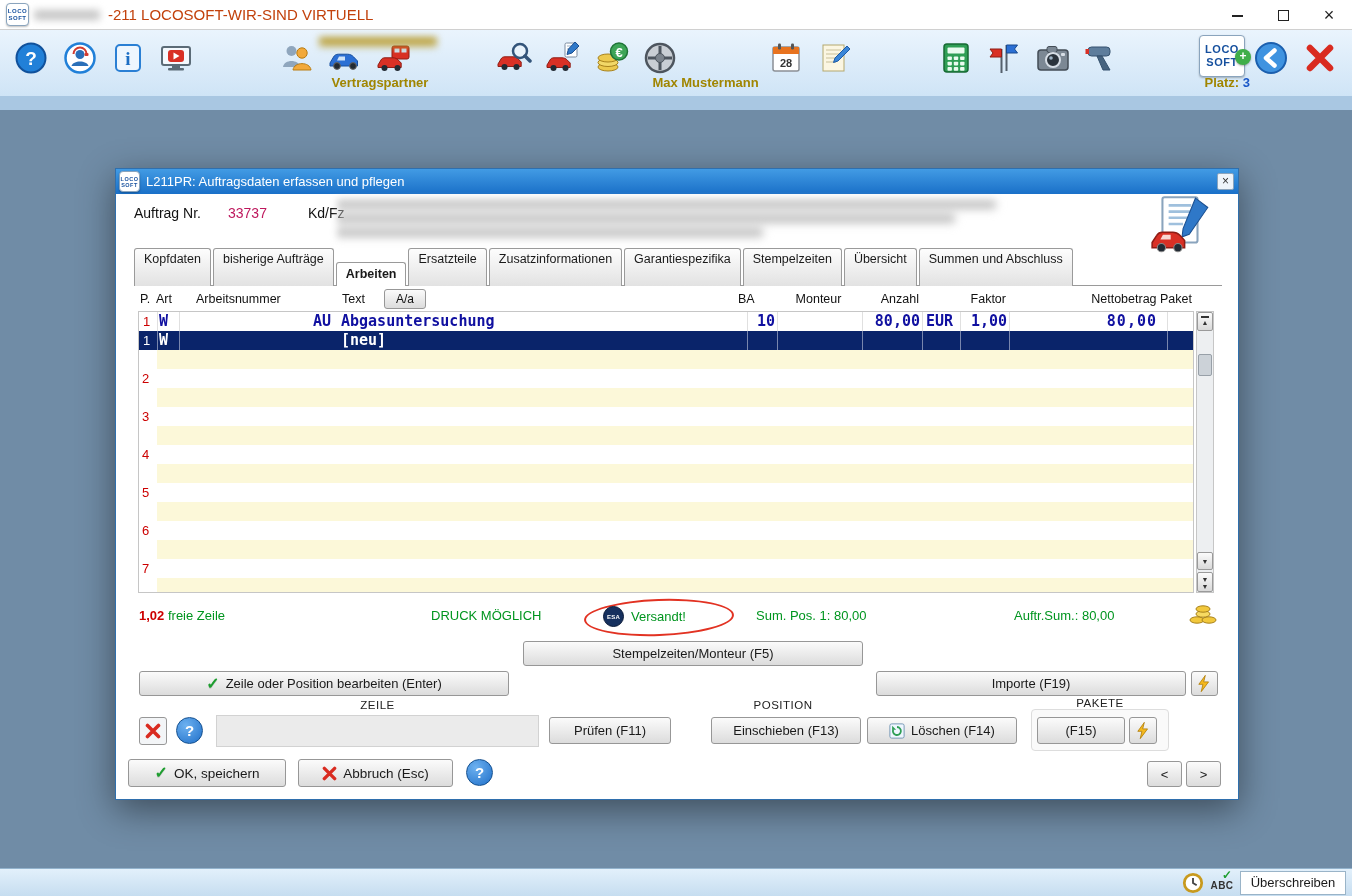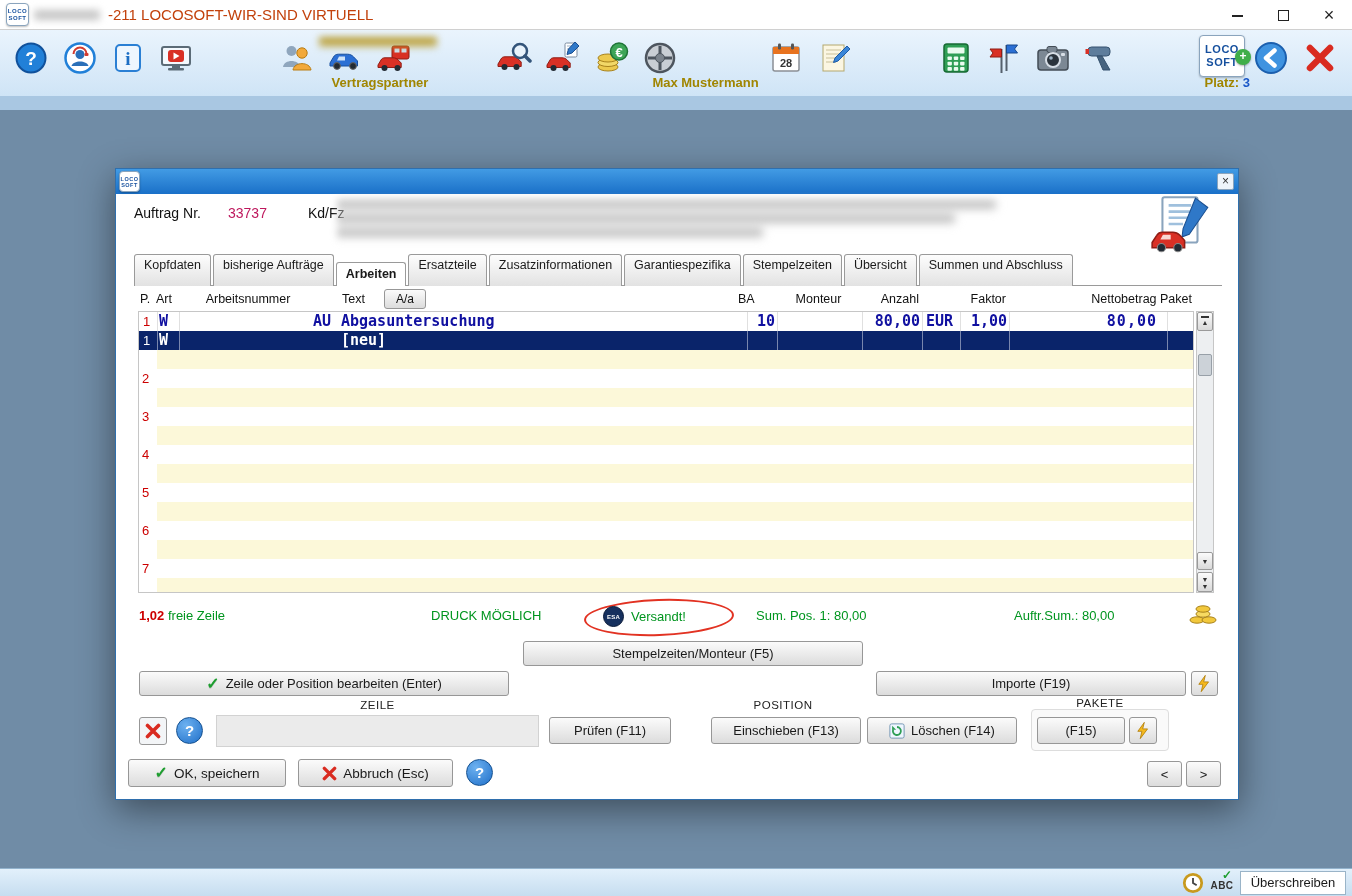--- a/index.html
+++ b/index.html
@@ -22,21 +22,21 @@
 .loco-logo{position:absolute;background:#fff;border:1px solid #8aa4bd;border-radius:4px;box-shadow:0 1px 2px rgba(0,0,0,.25);text-align:center}
 .loco-top,.loco-bot{font-weight:bold;color:#16509e;letter-spacing:.5px;line-height:1.15}
 .loco-plus{position:absolute;border-radius:50%;background:#3fae49;color:#fff;font-weight:bold;text-align:center;box-shadow:0 1px 2px rgba(0,0,0,.3)}
 
 .dialog{position:absolute;left:115px;top:168px;width:1124px;height:632px;background:#fff;border:1px solid #2f6fad;box-shadow:0 10px 34px rgba(0,0,0,.45);z-index:3}
 .dlg-title{position:absolute;left:0;top:0;right:0;height:25px;background:linear-gradient(#429be4,#1a70c8);color:#fff}
 .dlg-title-text{position:absolute;left:30px;line-height:25px;font-size:13px}
 .dlg-close{position:absolute;right:4px;top:4px;width:17px;height:17px;background:#eef4fa;border:1px solid #8aa4bd;border-radius:2px;line-height:14px;text-align:center;font-size:12px;color:#333}
 .hdr-label{position:absolute;font-size:14px;color:#111;white-space:nowrap}
 .tabs{position:absolute;left:18px;top:93px;height:24px;display:flex;align-items:flex-end;z-index:2}
-.tab{border:1px solid #9a9a9a;border-bottom:none;background:linear-gradient(#fdfdfd,#e2e2e2);margin-right:2px;padding:0 9px;height:32px;line-height:21px;font-size:12.5px;border-radius:3px 3px 0 0;white-space:nowrap}
+.tab{border:1px solid #9a9a9a;border-bottom:none;background:linear-gradient(#fdfdfd,#e2e2e2);margin-right:2px;padding:0 9px;height:38px;line-height:21px;font-size:12.5px;border-radius:3px 3px 0 0;white-space:nowrap}
 .tab.active{background:#fff;font-weight:bold;height:24px;line-height:23px;position:relative;z-index:3}
 .tabline{position:absolute;left:18px;top:116px;width:1088px;height:1px;background:#9a9a9a}
 .cols{position:absolute;left:22px;top:120px;width:1056px;height:22px;font-size:12.5px;color:#111}
 .cols .clbl{position:absolute;top:3px;white-space:nowrap}
 .aa-btn{position:absolute;left:246px;top:0;width:42px;height:20px;background:linear-gradient(#fbfbfb,#dcdcdc);border:1px solid #979797;border-radius:3px;text-align:center;line-height:18px;font-size:12px}
 .table{position:absolute;left:22px;top:142px;width:1056px;height:282px;border:1px solid #c6c6c6;background:#fff;overflow:hidden}
 .trow{position:relative;width:100%;height:19px}
 .mono{font-family:"DejaVu Sans Mono",monospace;font-weight:bold;font-size:15px;color:#1010a0}
 .cell{position:absolute;top:0;height:19px;line-height:19px;white-space:nowrap;overflow:hidden}
 .sel{background:#0a246a}
@@ -274,20 +274,21 @@
     </div>
   </div>
   <div class="toolbar-accent"></div>
 
   <div class="dialog">
     <div class="dlg-title">
       <div class="loco-logo" style="left:3px;top:2px;width:21px;height:21px">
         <div class="loco-top" style="font-size:5.5px;margin-top:4px">LOCO</div>
         <div class="loco-bot" style="font-size:5.5px">SOFT</div>
       </div>
+      <div class="dlg-title-text">L211PR: Auftragsdaten erfassen und pflegen</div>
       <div class="dlg-close">×</div>
     </div>
 
     <div class="hdr-label" style="left:18px;top:36px">Auftrag Nr.</div>
     <div class="hdr-label" style="left:112px;top:36px;color:#be185d">33737</div>
     <div class="hdr-label" style="left:192px;top:36px">Kd/Fz</div>
 
     <div class="redact blurbar" style="left:220px;top:28px;width:688px;height:52px">
       <div class="line" style="width:96%;height:9px;margin:3px 0 5px"></div>
       <div class="line" style="width:90%;height:9px;margin-bottom:5px"></div>
@@ -315,21 +316,21 @@
       <div class="tab">Zusatzinformationen</div>
       <div class="tab">Garantiespezifika</div>
       <div class="tab">Stempelzeiten</div>
       <div class="tab">Übersicht</div>
       <div class="tab">Summen und Abschluss</div>
     </div>
 
     <div class="cols">
       <span class="clbl" style="left:2px;width:16px">P.</span>
       <span class="clbl" style="left:18px;width:24px">Art</span>
-      <span class="clbl" style="left:32px;width:156px;text-align:center">Arbeitsnummer</span>
+      <span class="clbl" style="left:58px;width:156px;text-align:left">Arbeitsnummer</span>
       <span class="clbl" style="left:204px;width:50px">Text</span>
       <span class="aa-btn">A/a</span>
       <span class="clbl" style="left:600px;width:36px;text-align:left">BA</span>
       <span class="clbl" style="left:638px;width:85px;text-align:center">Monteur</span>
       <span class="clbl" style="left:715px;width:66px;text-align:right">Anzahl</span>
       <span class="clbl" style="left:813px;width:55px;text-align:right">Faktor</span>
       <span class="clbl" style="left:860px;width:194px;text-align:right">Nettobetrag Paket</span>
     </div>
 
     <div class="table">

